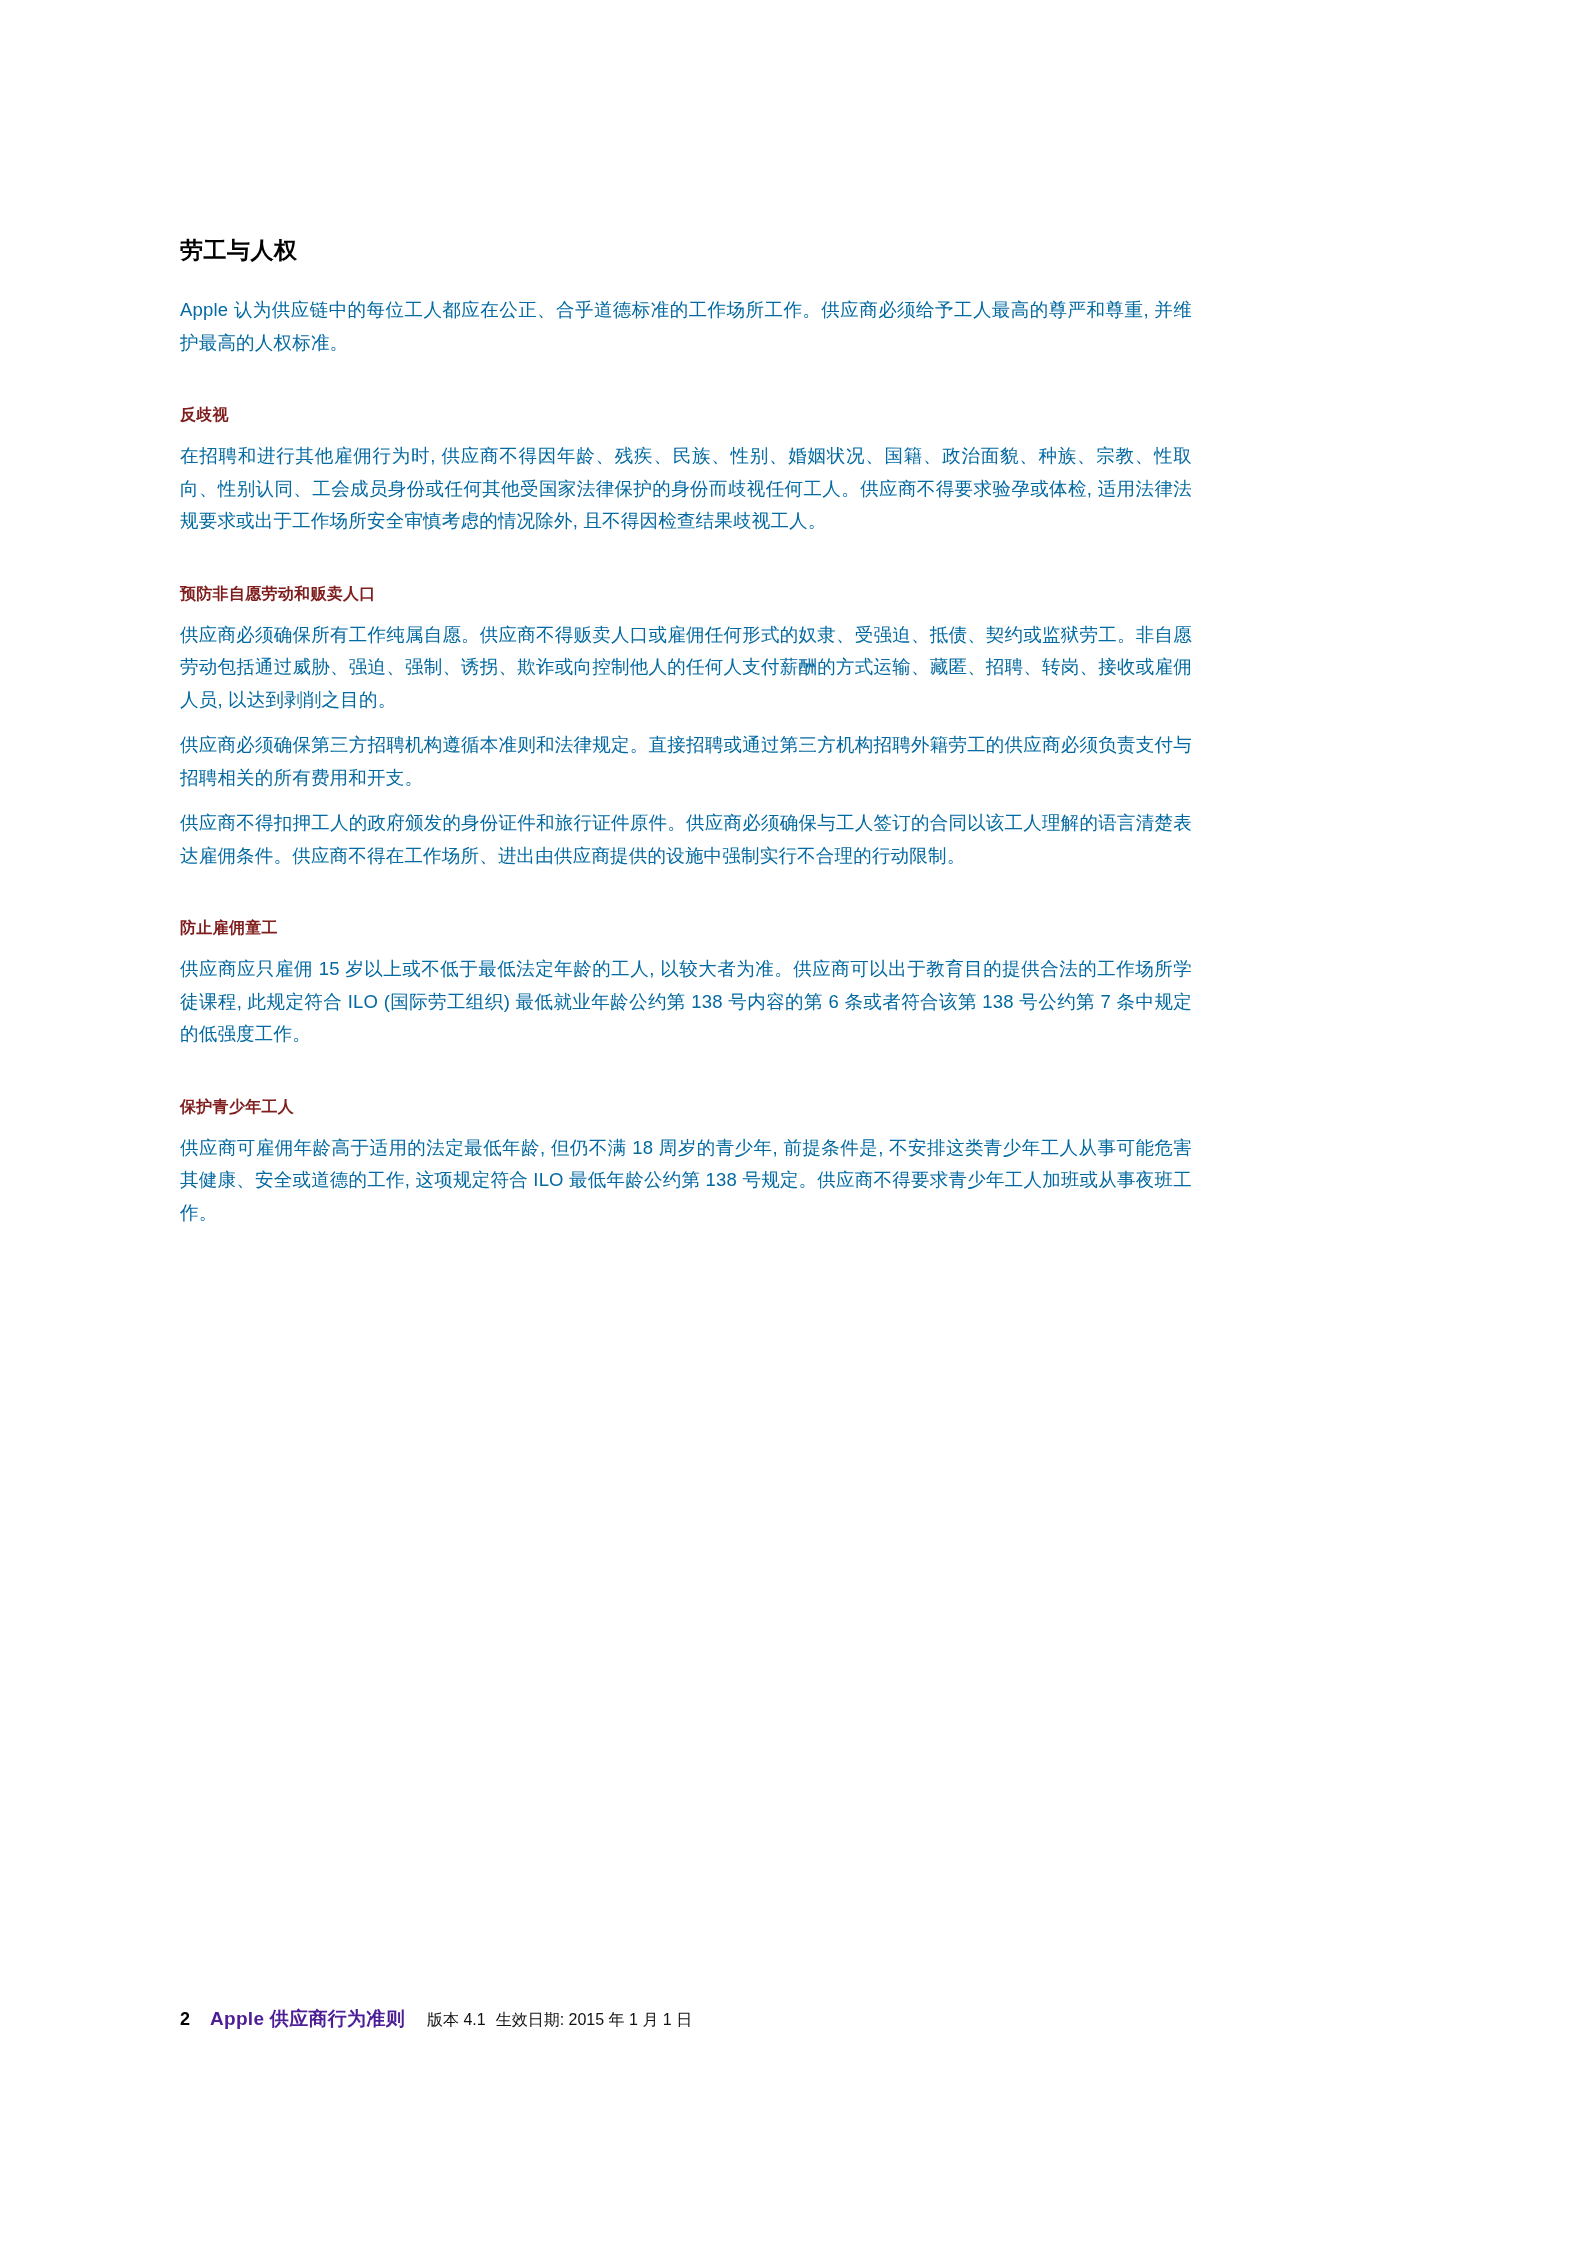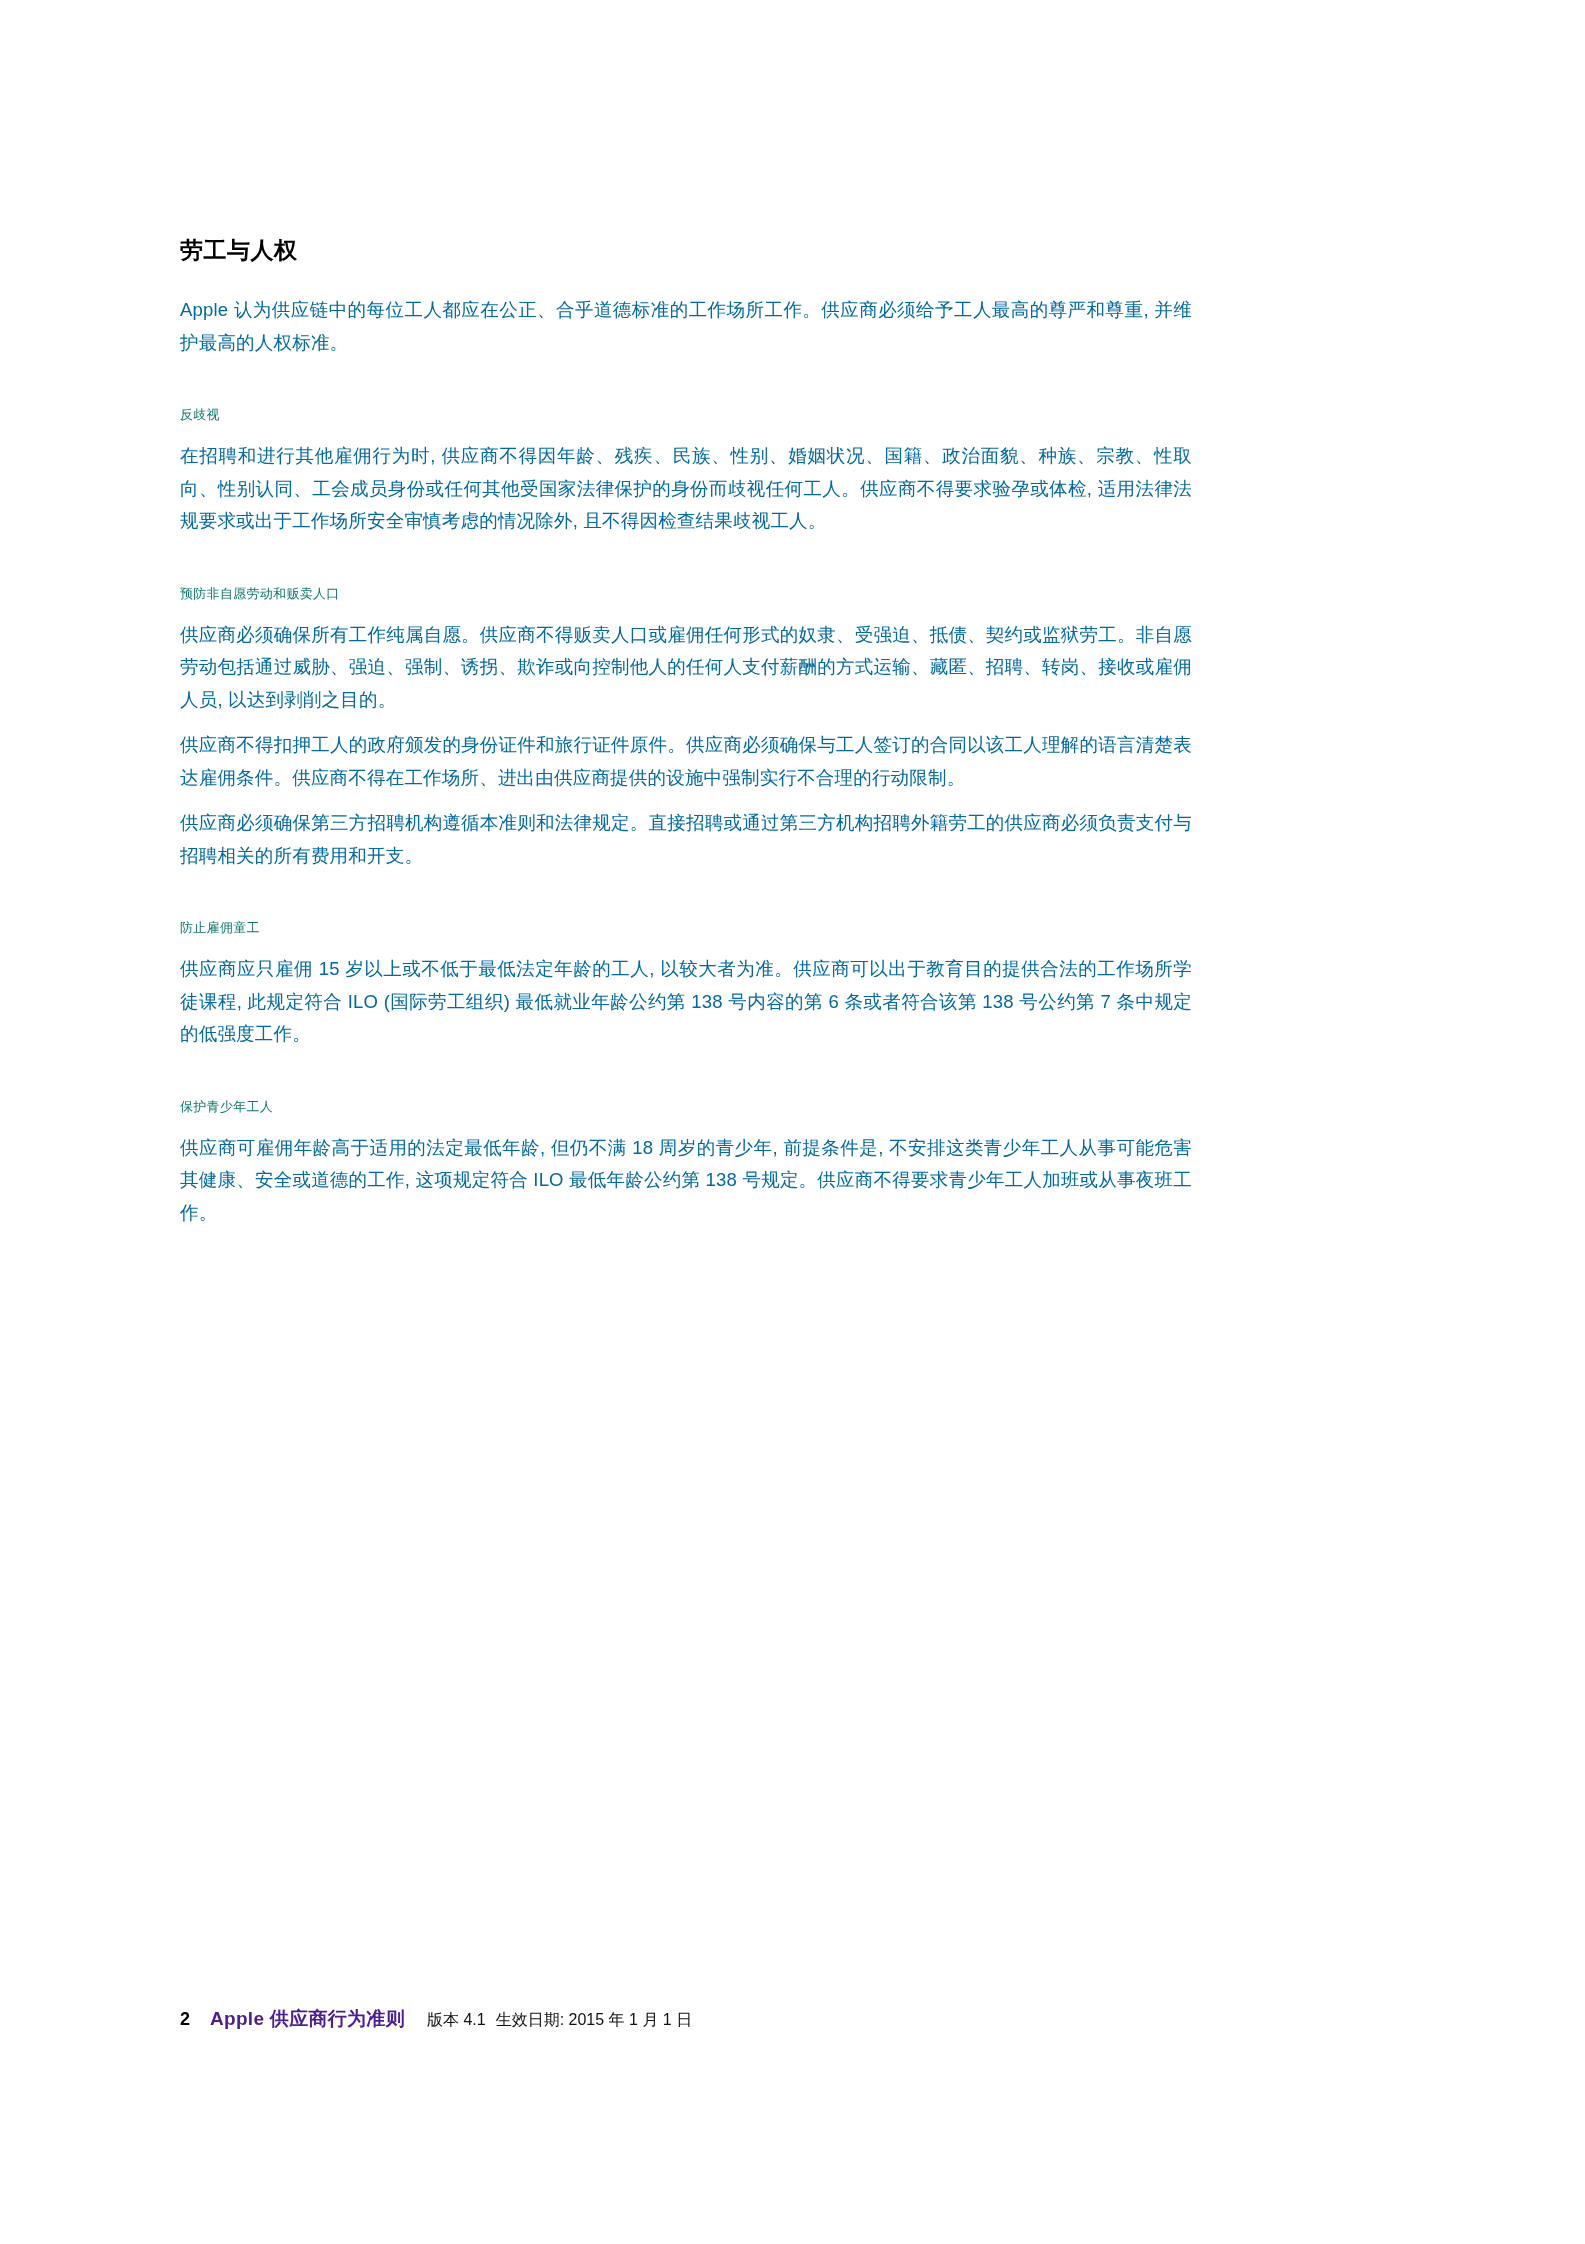--- a/index.html
+++ b/index.html
@@ -24,24 +24,24 @@
   }
   h1.doc-title {
     font-size: 23px;
     line-height: 28px;
     font-weight: 700;
     color: #000000;
     margin: 0;
     letter-spacing: 0.5px;
   }
   h2.section-heading {
-    font-size: 13px;
+    font-size: 16px;
     line-height: 24px;
-    font-weight: 400;
-    color: #0f766e;
+    font-weight: 700;
+    color: #7f1d1d;
     margin: 44px 0 0 0;
     letter-spacing: 0.3px;
   }
   p.body-text {
     font-size: 18.5px;
     line-height: 32.5px;
     margin: 13px 0 0 0;
     text-align: justify;
     color: #0369a1;
     letter-spacing: 0.2px;
@@ -91,22 +91,22 @@
 
     <section>
       <h2 class="section-heading">反歧视</h2>
       <p class="body-text">在招聘和进行其他雇佣行为时, 供应商不得因年龄、残疾、民族、性别、婚姻状况、国籍、政治面貌、种族、宗教、性取向、性别认同、工会成员身份或任何其他受国家法律保护的身份而歧视任何工人。供应商不得要求验孕或体检, 适用法律法规要求或出于工作场所安全审慎考虑的情况除外, 且不得因检查结果歧视工人。</p>
     </section>
 
 
     <section>
       <h2 class="section-heading">预防非自愿劳动和贩卖人口</h2>
       <p class="body-text">供应商必须确保所有工作纯属自愿。供应商不得贩卖人口或雇佣任何形式的奴隶、受强迫、抵债、契约或监狱劳工。非自愿劳动包括通过威胁、强迫、强制、诱拐、欺诈或向控制他人的任何人支付薪酬的方式运输、藏匿、招聘、转岗、接收或雇佣人员, 以达到剥削之目的。</p>
+      <p class="body-text">供应商必须确保第三方招聘机构遵循本准则和法律规定。直接招聘或通过第三方机构招聘外籍劳工的供应商必须负责支付与招聘相关的所有费用和开支。</p>
       <p class="body-text">供应商不得扣押工人的政府颁发的身份证件和旅行证件原件。供应商必须确保与工人签订的合同以该工人理解的语言清楚表达雇佣条件。供应商不得在工作场所、进出由供应商提供的设施中强制实行不合理的行动限制。</p>
-      <p class="body-text">供应商必须确保第三方招聘机构遵循本准则和法律规定。直接招聘或通过第三方机构招聘外籍劳工的供应商必须负责支付与招聘相关的所有费用和开支。</p>
     </section>
 
     <section>
       <h2 class="section-heading">防止雇佣童工</h2>
       <p class="body-text">供应商应只雇佣 15 岁以上或不低于最低法定年龄的工人, 以较大者为准。供应商可以出于教育目的提供合法的工作场所学徒课程, 此规定符合 ILO (国际劳工组织) 最低就业年龄公约第 138 号内容的第 6 条或者符合该第 138 号公约第 7 条中规定的低强度工作。</p>
     </section>
 
     <section>
       <h2 class="section-heading">保护青少年工人</h2>
       <p class="body-text">供应商可雇佣年龄高于适用的法定最低年龄, 但仍不满 18 周岁的青少年, 前提条件是, 不安排这类青少年工人从事可能危害其健康、安全或道德的工作, 这项规定符合 ILO 最低年龄公约第 138 号规定。供应商不得要求青少年工人加班或从事夜班工作。</p>

